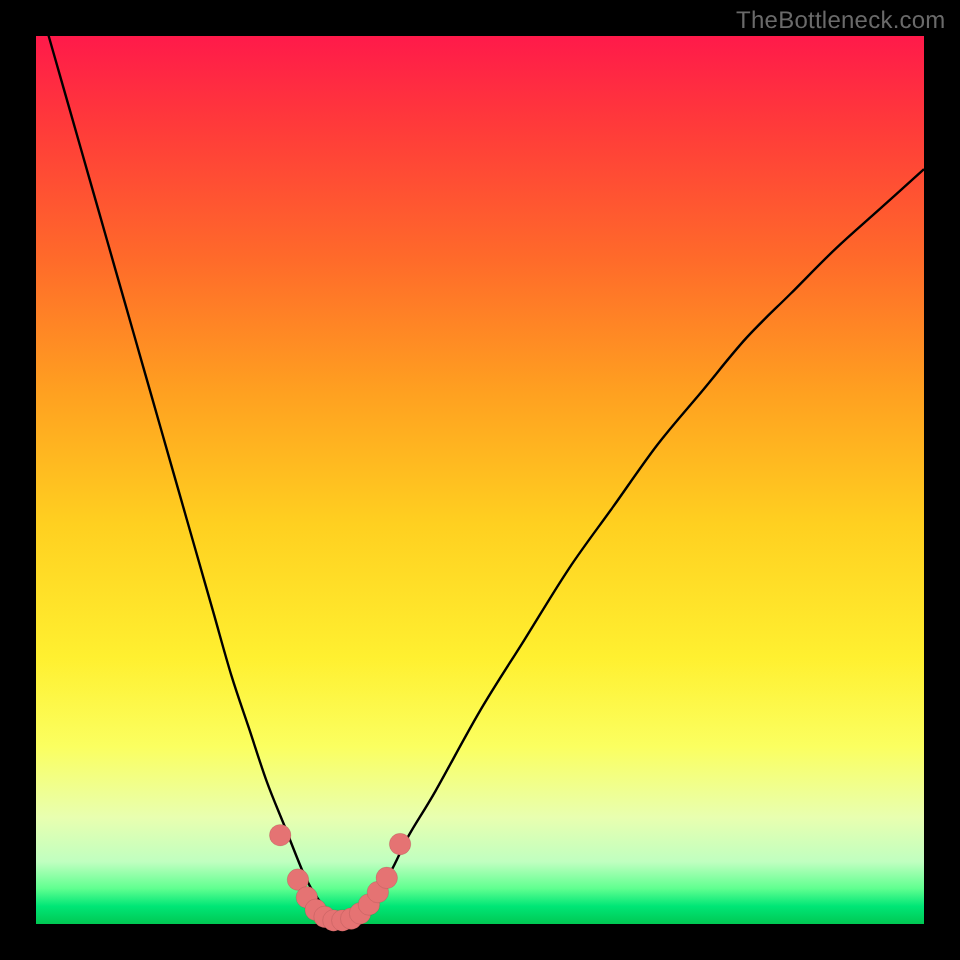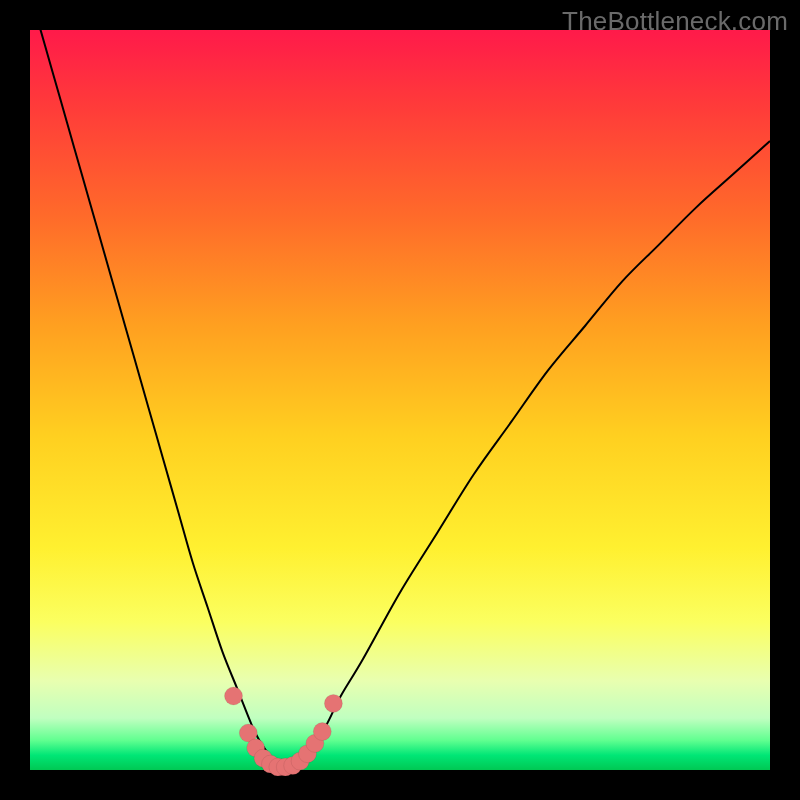--- a/index.html
+++ b/index.html
@@ -28,21 +28,21 @@
       #c0ffc0 93%,
       #60ff90 96%,
       #00e676 98%,
       #00c853 100%);
   }
   .watermark {
     position: absolute;
     top: 6px;
     right: 12px;
     font-family: Arial, Helvetica, sans-serif;
-    font-size: 26px;
+    font-size: 20px;
     color: #6a6a6a;
     letter-spacing: 0.2px;
     font-weight: 500;
   }
   svg.overlay {
     position: absolute;
     left: 0; top: 0;
     width: 740px; height: 740px;
     overflow: visible;
   }

